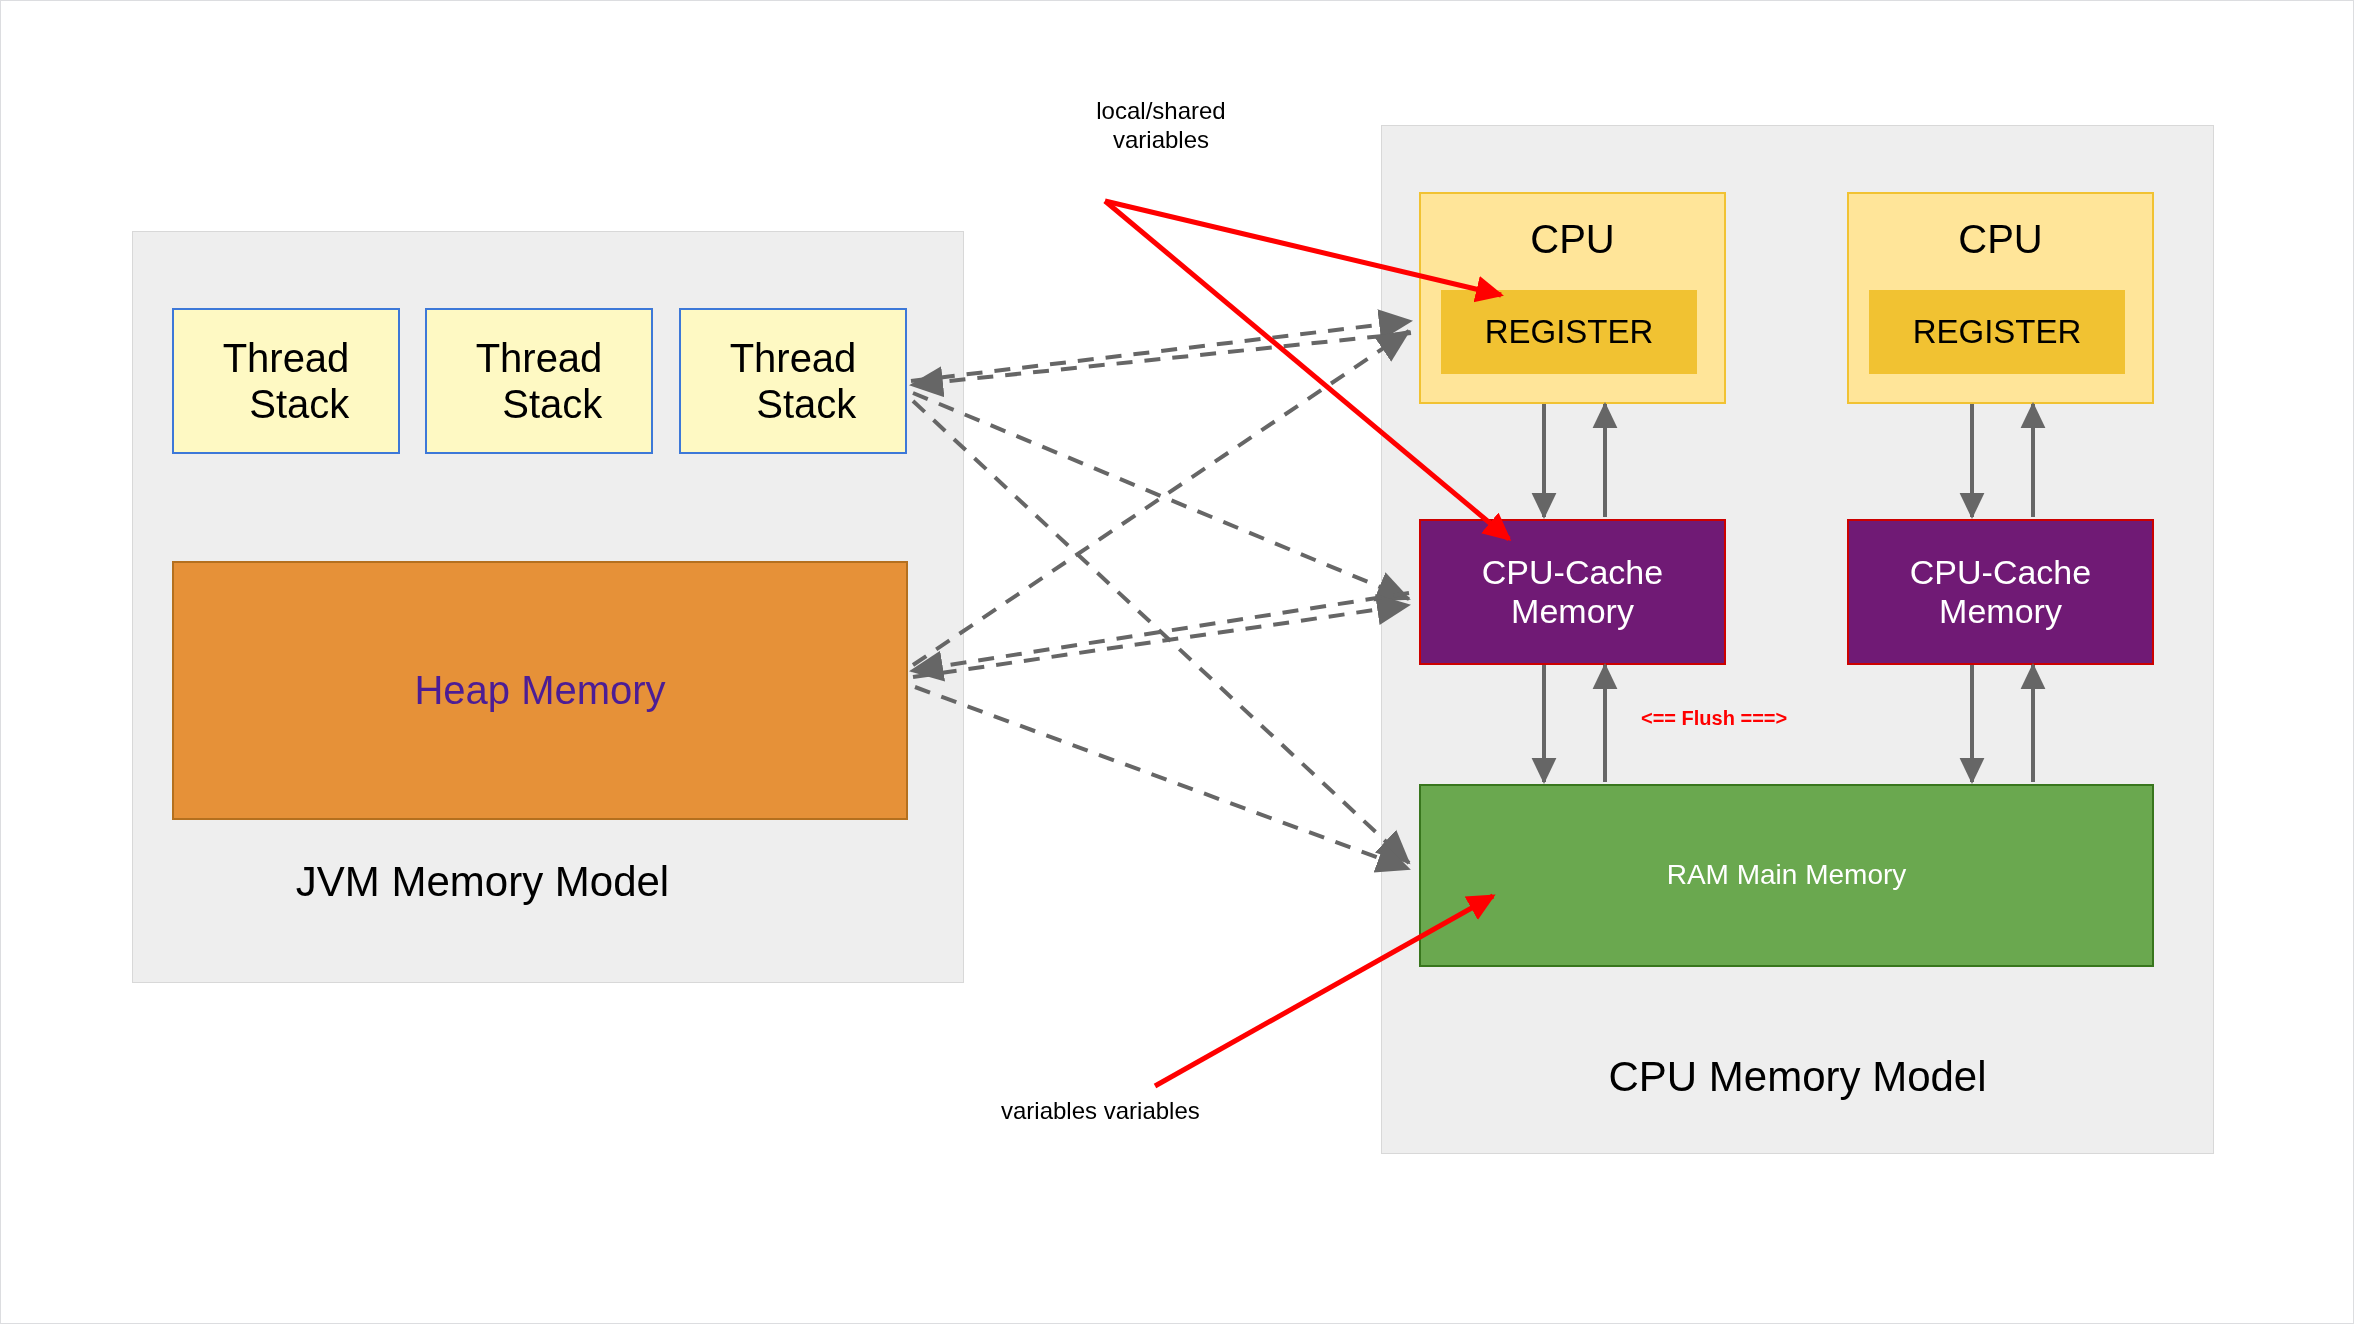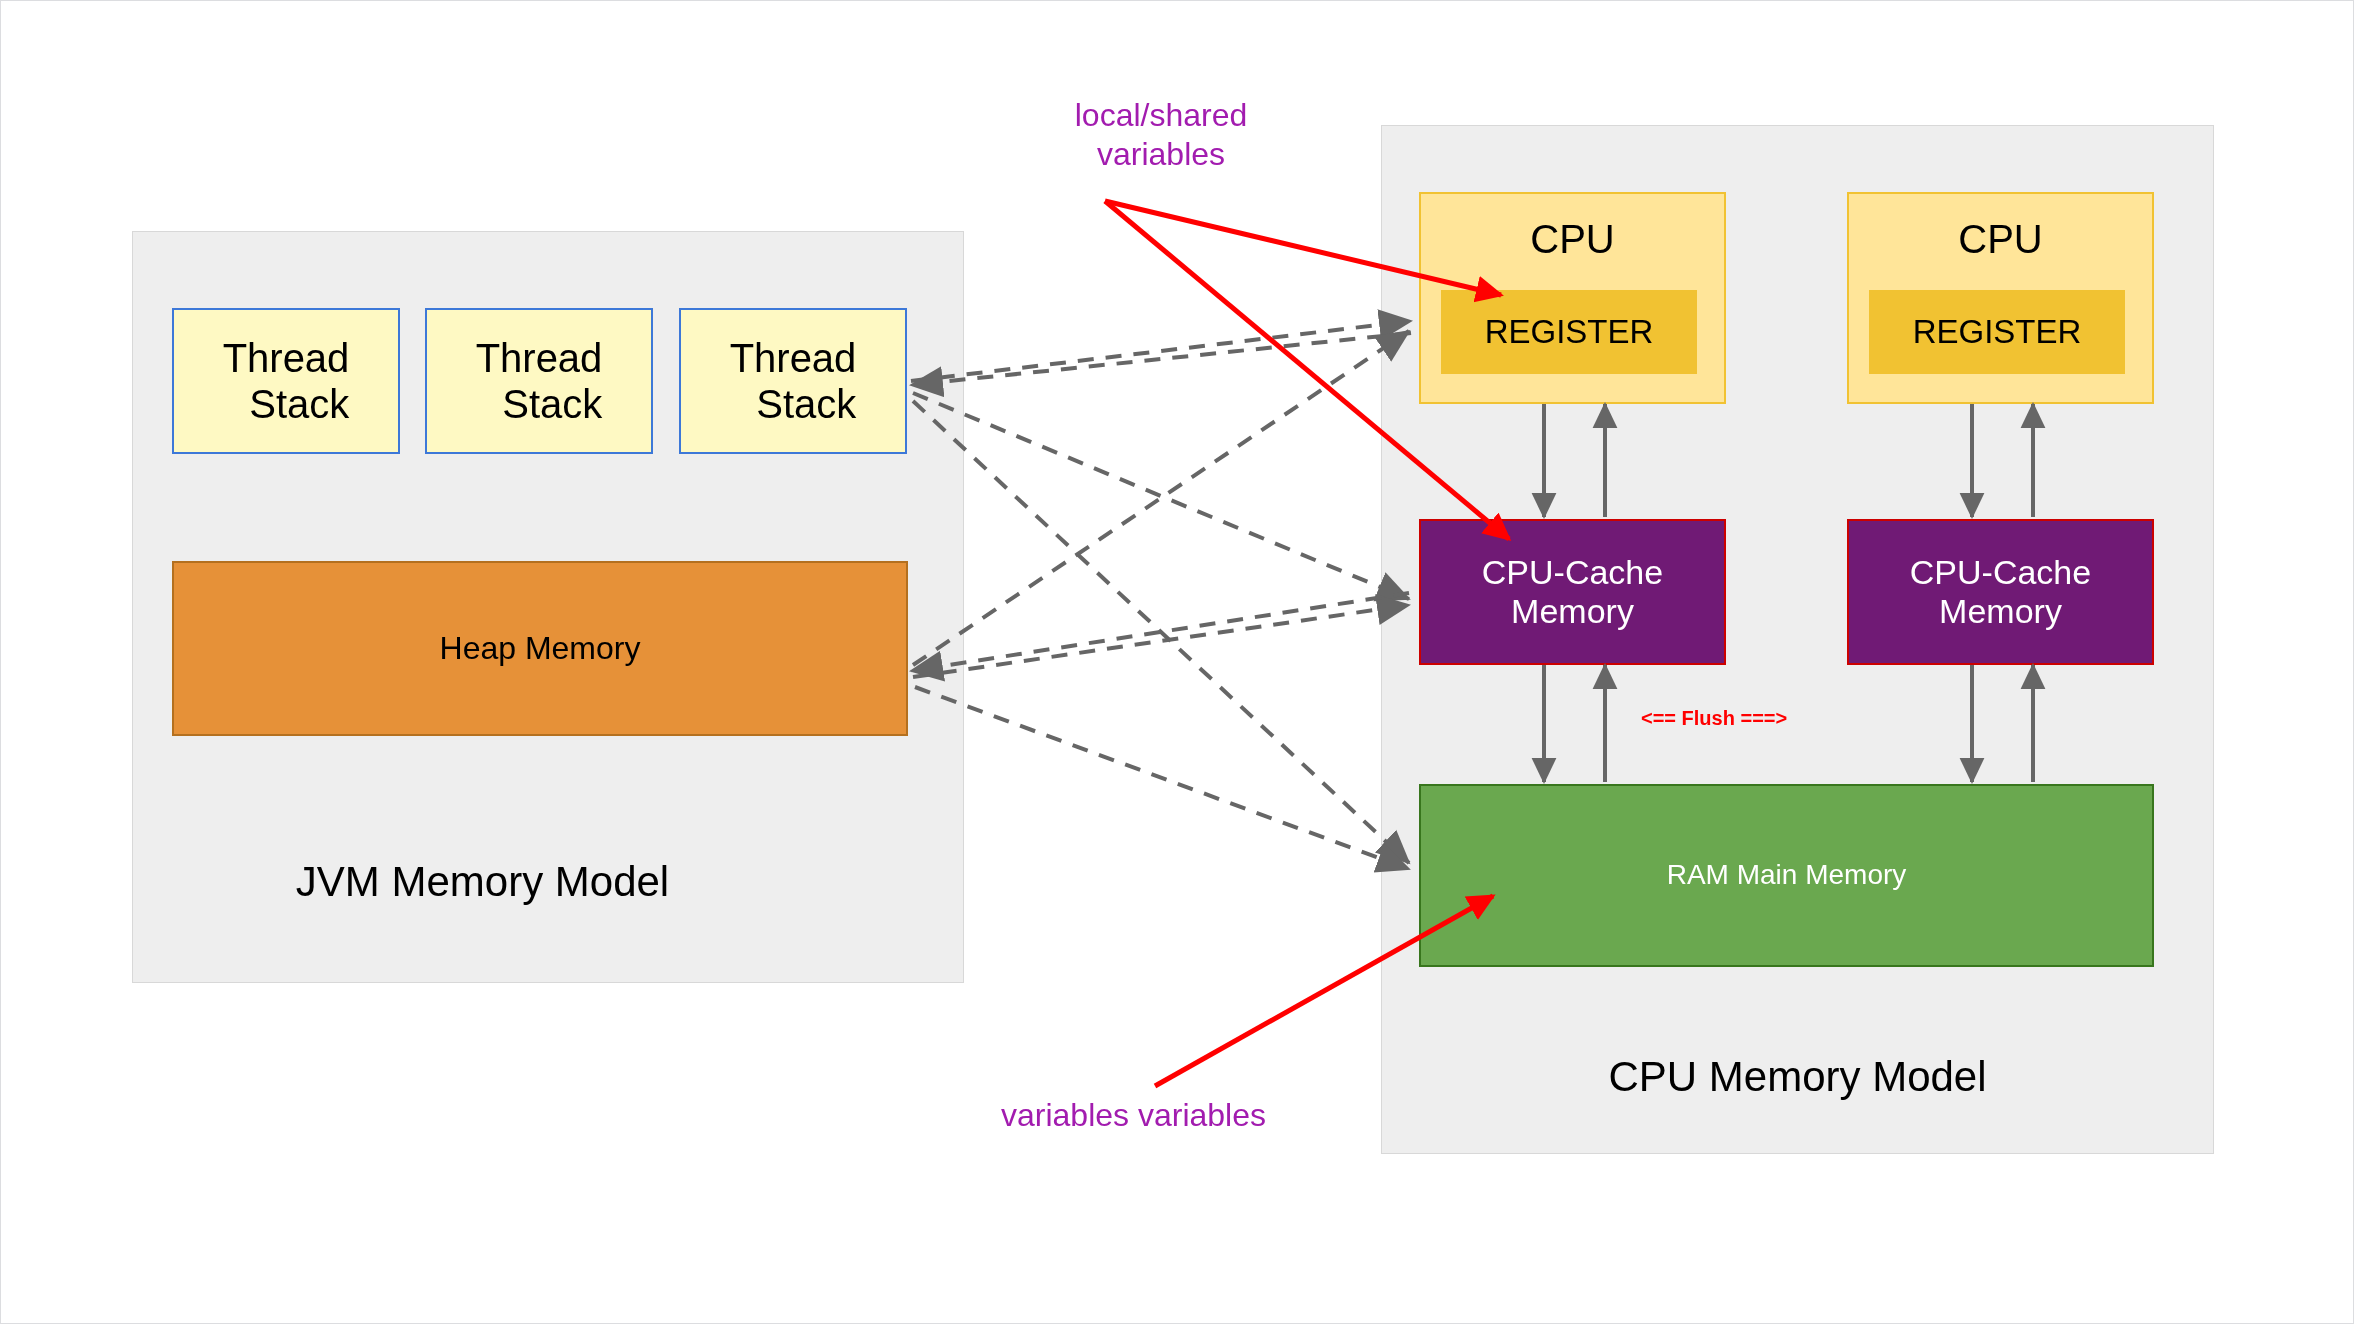--- a/index.html
+++ b/index.html
@@ -56,25 +56,25 @@
     top: 307px;
     width: 228px;
     height: 146px;
     text-align: right;
   }
   #thread-stack-0 { left: 171px; }
   #thread-stack-1 { left: 424px; }
   #thread-stack-2 { left: 678px; }
 
   #heap-memory {
-    left: 171px; top: 560px; width: 736px; height: 175px;
+    left: 171px; top: 560px; width: 736px; height: 259px;
     background: #e69138;
     border: 2px solid #b4701f;
-    color: #000000;
-    font-size: 32px;
+    color: #4c1d95;
+    font-size: 40px;
   }
 
   .cpu-box {
     top: 191px; width: 307px; height: 212px;
     background: #ffe599;
     border: 2px solid #f1c232;
     color: #000000;
     font-size: 40px;
     align-items: flex-start;
     padding-top: 22px;
@@ -115,22 +115,22 @@
     position: absolute;
     left: 1640px; top: 706px;
     font-size: 20px;
     color: #ff0000;
     white-space: nowrap;
     font-weight: 600;
   }
 
   .annotation {
     position: absolute;
-    font-size: 32px;
-    color: #a21caf;
+    font-size: 24px;
+    color: #000000;
     line-height: 1.22;
     white-space: pre-line;
   }
   #annot-local { left: 1010px; top: 95px; width: 300px; text-align: center; }
   #annot-volatile { left: 1000px; top: 1095px; width: 300px; text-align: left; }
 
   svg.overlay {
     position: absolute;
     left: 0; top: 0;
     width: 2354px;

